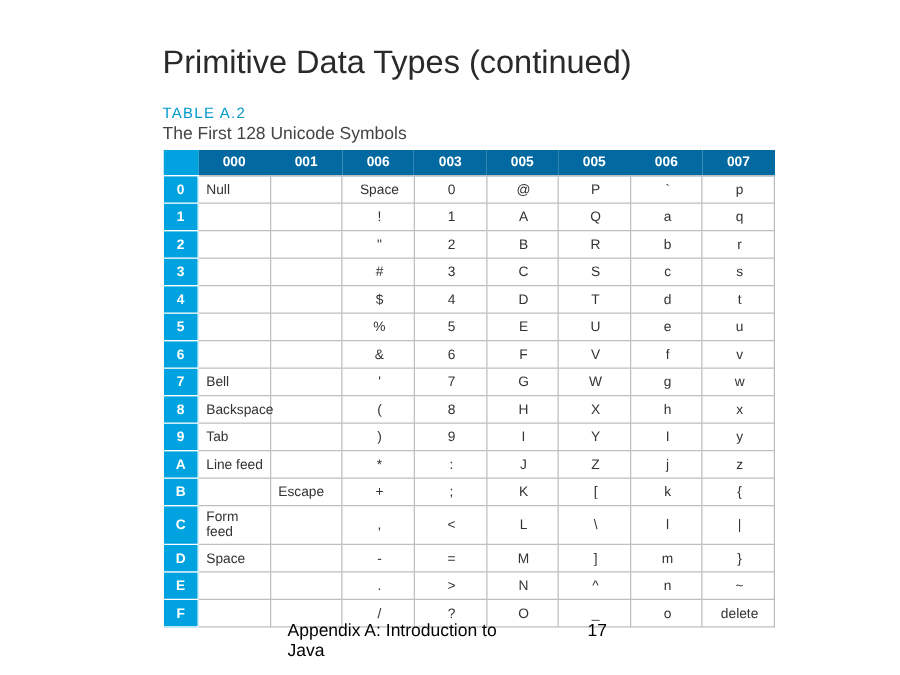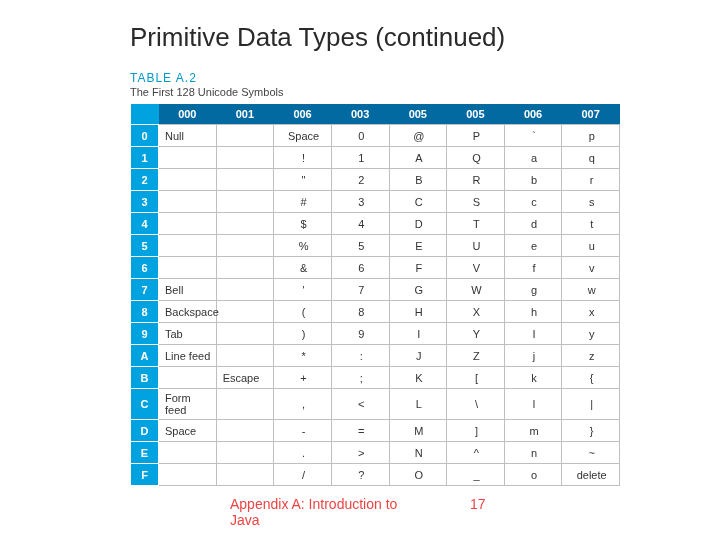--- a/index.html
+++ b/index.html
@@ -6,42 +6,42 @@
     margin: 0;
     padding: 0;
     width: 720px;
     height: 540px;
     font-family: Arial, Helvetica, sans-serif;
     background: #ffffff;
     color: #000000;
     position: relative;
   }
   .slide {
-    padding: 12px 100px 0 130px;
+    padding: 24px 100px 0 130px;
     box-sizing: border-box;
     width: 100%;
     height: 100%;
     position: relative;
   }
   .title {
     font-size: 26px;
     font-weight: normal;
     margin: 10px 0 18px 0;
     color: #2a2a2a;
   }
   .table-label {
     color: #0099cc;
     font-size: 12px;
     font-weight: normal;
     letter-spacing: 1px;
     margin: 0 0 1px 0;
   }
   .table-caption {
     color: #444;
-    font-size: 11px;
+    font-size: 14px;
     margin: 0 0 6px 0;
   }
   table {
     border-collapse: collapse;
     width: 100%;
     font-size: 11px;
     table-layout: fixed;
   }
   thead th {
     background: #0369a1;
@@ -78,21 +78,21 @@
   }
   tbody td.cell.centerish {
     text-align: center;
   }
   .footer {
     position: absolute;
     bottom: 12px;
     left: 0;
     width: 100%;
     font-size: 14px;
-    color: #ef4444;
+    color: #000000;
     display: flex;
   }
   .footer-text {
     margin-left: 230px;
     width: 200px;
   }
   .footer-page {
     margin-left: 40px;
   }
 </style>

